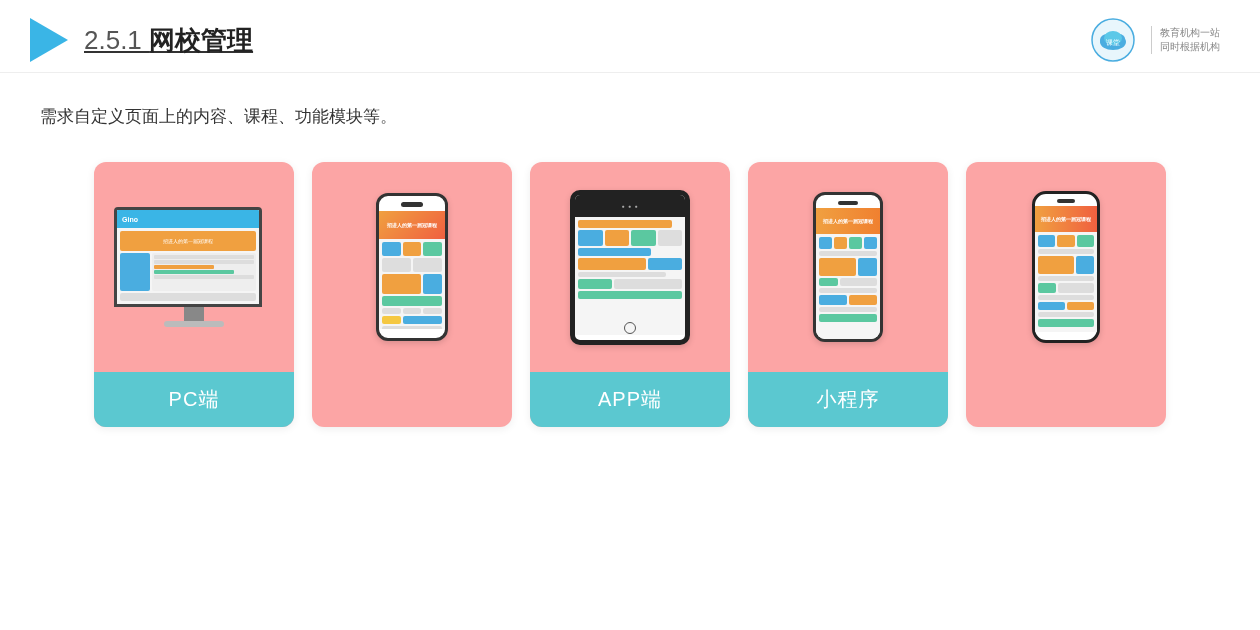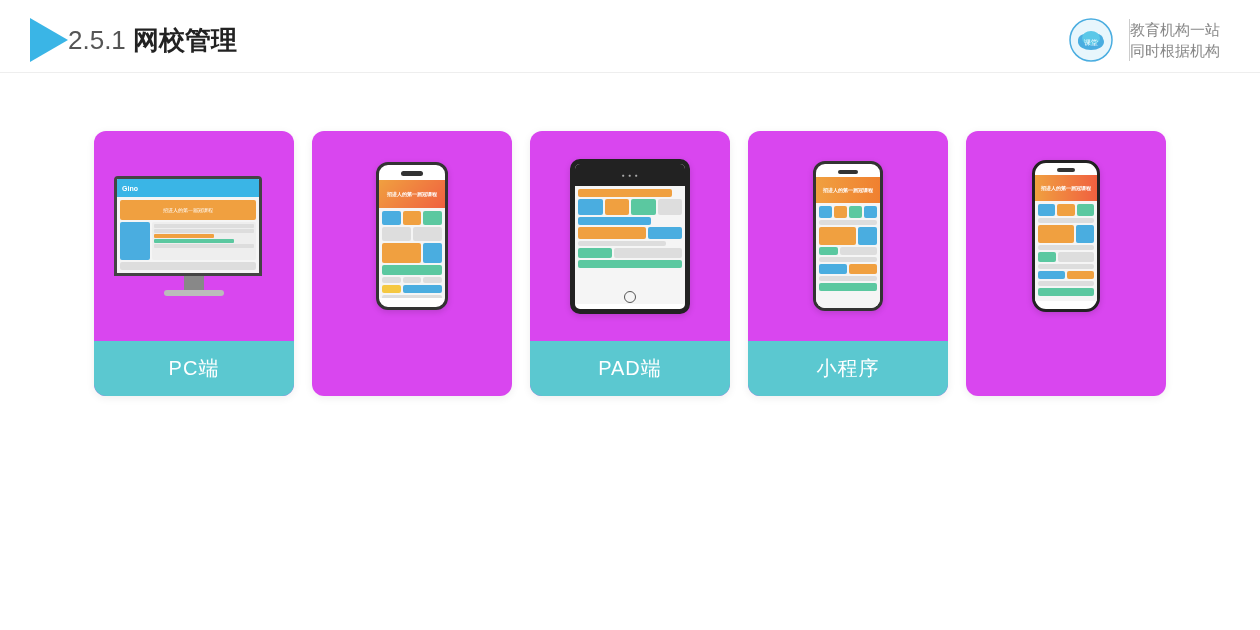--- a/index.html
+++ b/index.html
@@ -15,20 +15,22 @@
     .header {
       display: flex;
       align-items: center;
       justify-content: space-between;
       padding: 18px 40px 10px 30px;
       border-bottom: 1px solid #eee;
     }
     .header-left {
       display: flex;
       align-items: center;
+      gap: 16px;
+      text-decoration: underline;
     }
     .logo-triangle {
       width: 0;
       height: 0;
       border-top: 22px solid transparent;
       border-bottom: 22px solid transparent;
       border-left: 38px solid #3ab5e6;
     }
     .page-title {
       font-size: 26px;
@@ -59,23 +61,24 @@
       font-size: 18px;
       font-weight: bold;
       color: #4aade0;
       letter-spacing: 1px;
     }
     .brand-url {
       font-size: 11px;
       color: #888;
     }
     .brand-slogan {
-      font-size: 15px;
+      font-size: 10px;
       color: #888;
       border-left: 1px solid #ccc;
+      padding-left: 8px;
       margin-left: 8px;
       line-height: 1.4;
     }
 
     
     .description {
       padding: 28px 40px 10px 40px;
       font-size: 17px;
       line-height: 1.85;
       color: #333;
@@ -83,21 +86,21 @@
 
     
     .cards-section {
       padding: 20px 30px 30px 30px;
       display: flex;
       gap: 18px;
       justify-content: center;
     }
 
     .card {
-      background: #d946ef;
+      background: #fca5a5;
       border-radius: 12px;
       width: 200px;
       display: flex;
       flex-direction: column;
       align-items: center;
       overflow: hidden;
       box-shadow: 0 2px 8px rgba(0,0,0,0.07);
     }
 
     .card-image-area {
@@ -351,20 +354,21 @@
       <text x="22" y="27" text-anchor="middle" fill="white" font-size="7" font-family="sans-serif">课堂</text>
     </svg>
     <div class="brand-slogan">
       <div>教育机构一站</div>
       <div>同时根据机构</div>
     </div>
   </div>
 </div>
 
 <div class="description">
+  <div>需求自定义页面上的内容、课程、功能模块等。</div>
 </div>
 
 <div class="cards-section">
 
   <div class="card">
     <div class="card-image-area">
       <div class="monitor">
         <div class="monitor-screen">
           <div style="height:18px; background:#3ab5e6; display:flex; align-items:center; padding:0 5px;">
             <span style="font-size:7px; color:white; font-weight:bold;">Gino</span>
@@ -458,21 +462,21 @@
             <div class="tablet-bar tb-gray"></div>
             <div class="tb-row">
               <div class="mini-block mb-green" style="height:10px; flex:1;"></div>
               <div class="mini-block mb-gray" style="height:10px; flex:2;"></div>
             </div>
             <div class="tablet-bar tb-green"></div>
           </div>
         </div>
       </div>
     </div>
-    <div class="card-label">PAD端</div>
+    <div class="card-label">APP端</div>
   </div>
 
   <div class="card">
     <div class="card-image-area">
       <div class="phone-mini">
         <div style="height:100%; display:flex; flex-direction:column;">
           <div class="screen-header-orange">
             <span style="font-size:5px; color:white; font-weight:bold;">招进人的第一届冠课程</span>
           </div>
           <div class="screen-body">

